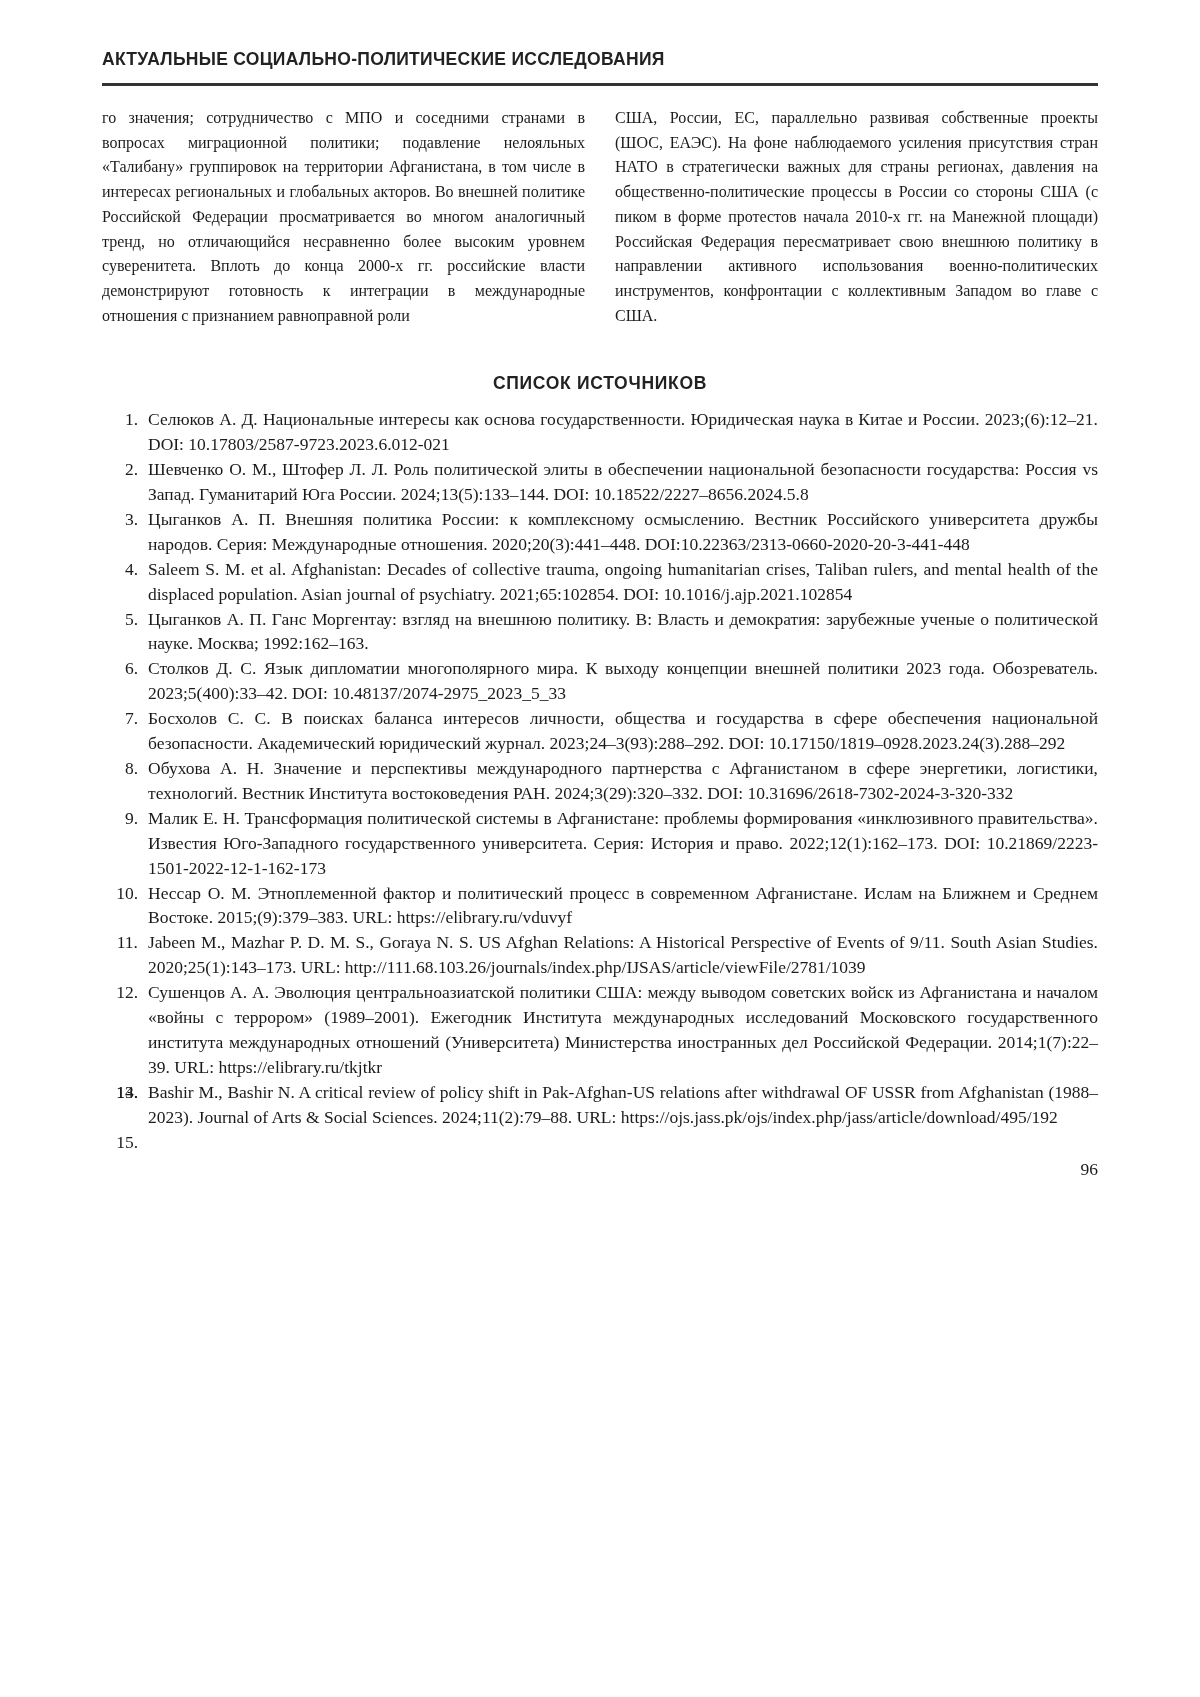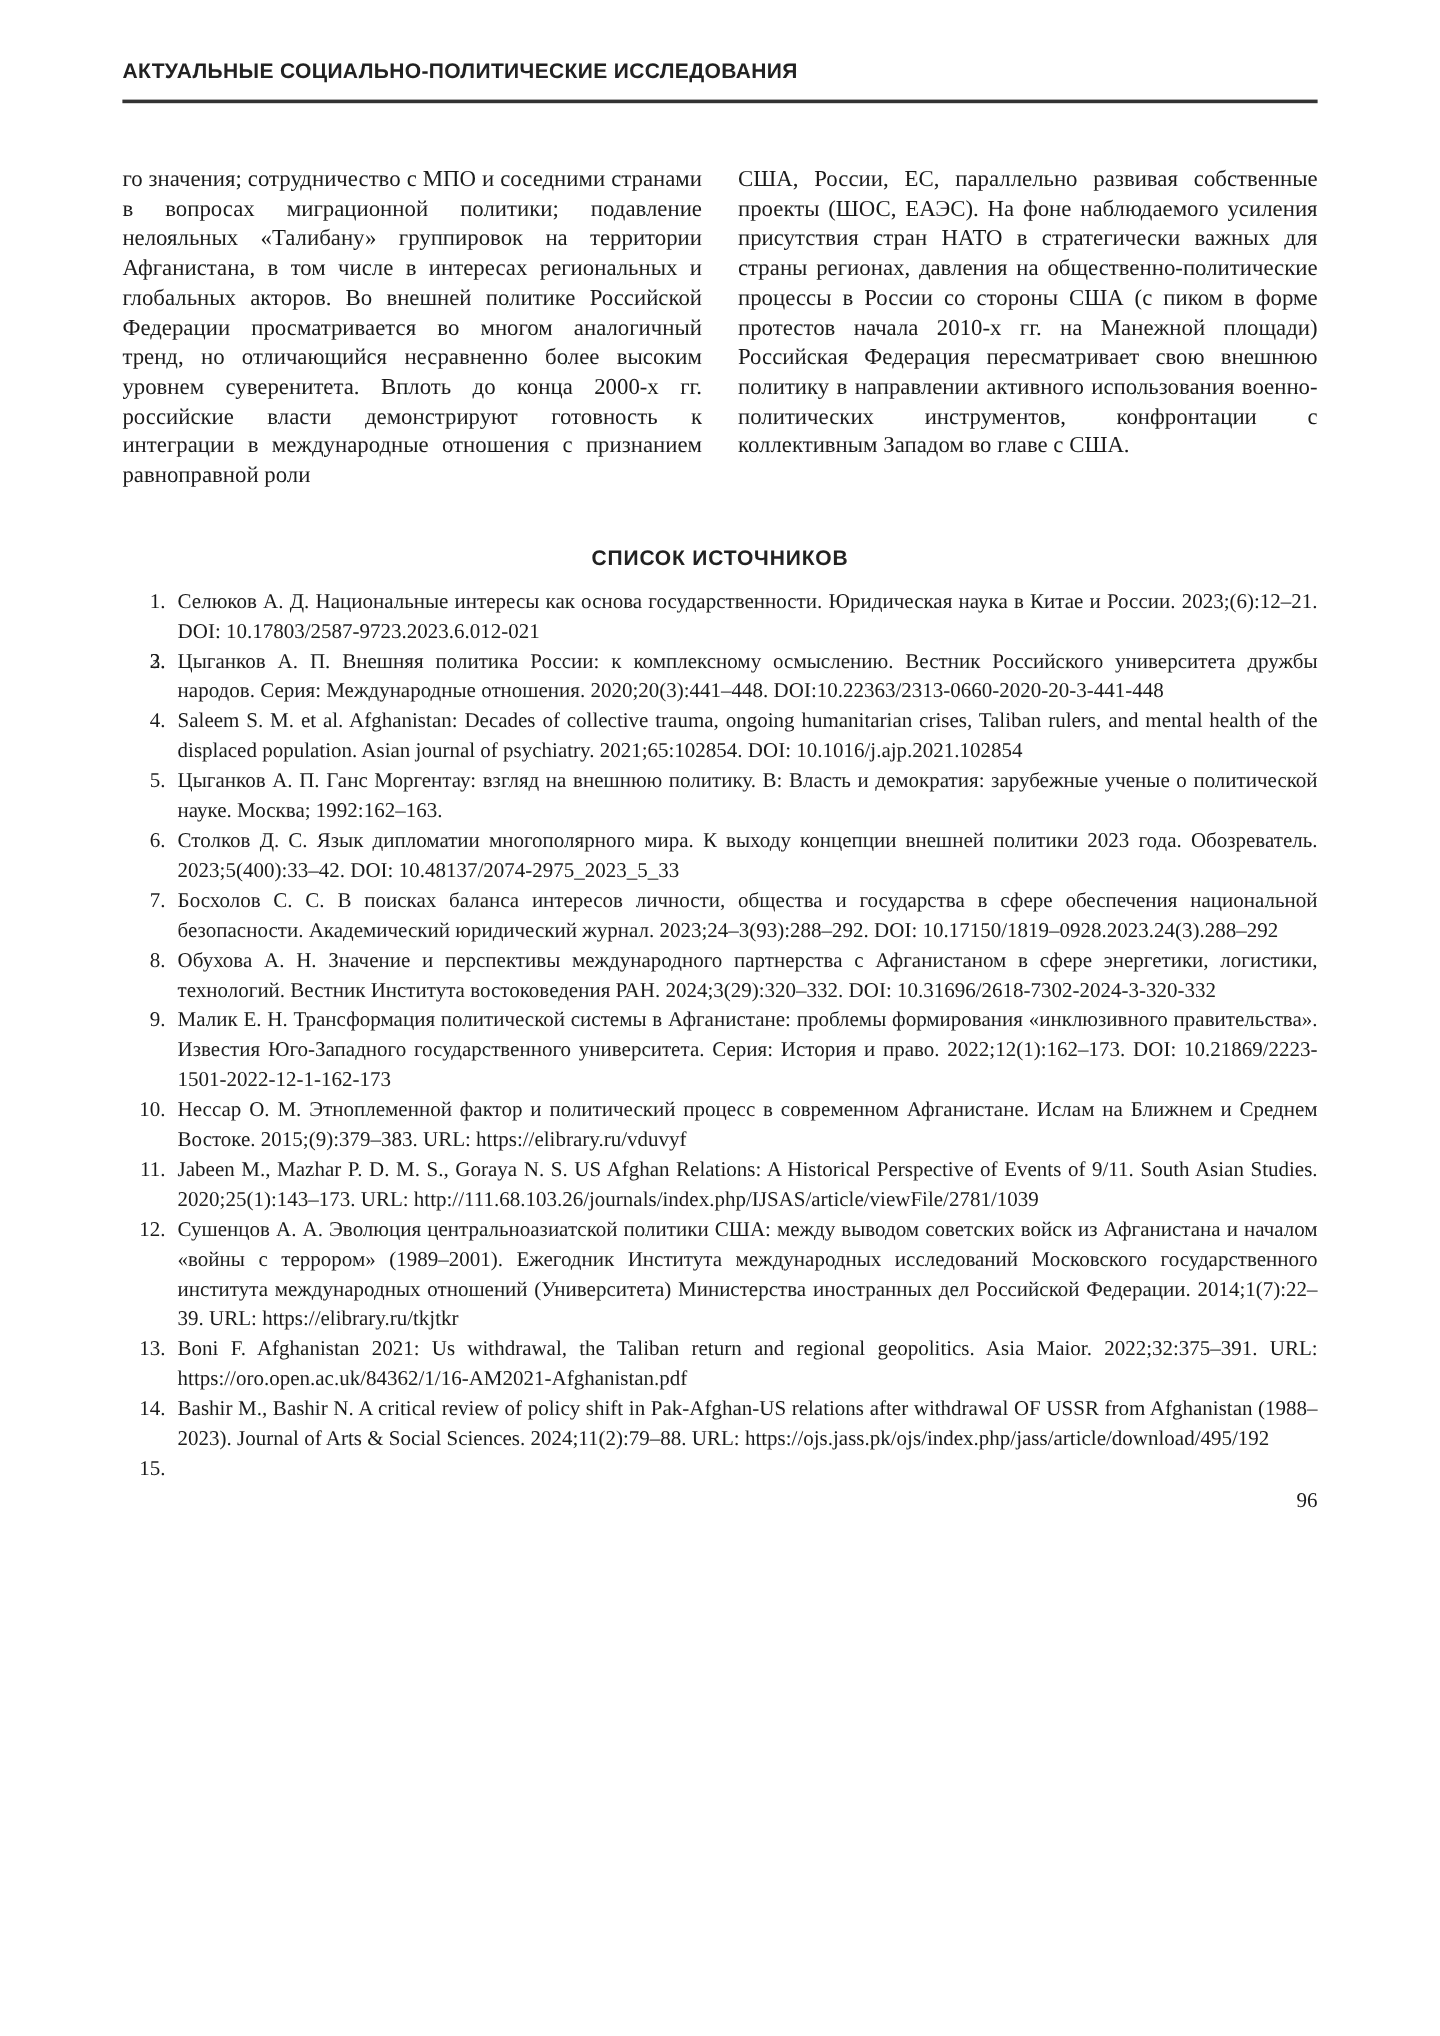--- a/index.html
+++ b/index.html
@@ -27,22 +27,22 @@
   }
   .head-rule {
     height: 0;
     border-top: 3.5px solid #333333;
     margin-top: 13px;
   }
   .two-col {
     display: grid;
     grid-template-columns: 1fr 1fr;
     column-gap: 30px;
-    margin-top: 52px;
-    font-size: 19px;
+    margin-top: 20px;
+    font-size: 16px;
     line-height: 24.7px;
     text-align: justify;
   }
   .sources-heading {
     font-family: "Liberation Sans", sans-serif;
     font-weight: 700;
     font-size: 17.5px;
     letter-spacing: 0.7px;
     text-align: center;
     margin-top: 45px;
@@ -87,32 +87,32 @@
 
     <section class="two-col">
       <p class="col">го значения; сотрудничество с МПО и соседними странами в вопросах миграционной политики; подавление нелояльных «Талибану» группировок на территории Афганистана, в том числе в интересах региональных и глобальных акторов. Во внешней политике Российской Федерации просматривается во многом аналогичный тренд, но отличающийся несравненно более высоким уровнем суверенитета. Вплоть до конца 2000-х гг. российские власти демонстрируют готовность к интеграции в международные отношения с признанием равноправной роли</p>
       <p class="col">США, России, ЕС, параллельно развивая собственные проекты (ШОС, ЕАЭС). На фоне наблюдаемого усиления присутствия стран НАТО в стратегически важных для страны регионах, давления на общественно-политические процессы в России со стороны США (с пиком в форме протестов начала 2010-х гг. на Манежной площади) Российская Федерация пересматривает свою внешнюю политику в направлении активного использования военно-политических инструментов, конфронтации с коллективным Западом во главе с США.</p>
     </section>
 
     <h2 class="sources-heading">СПИСОК ИСТОЧНИКОВ</h2>
 
     <ol class="refs" id="references">
         <li class="ref"><span class="ref-num">1.</span><span class="ref-body"><span>Селюков А. Д. Национальные интересы как основа государственности. </span><span class="italic">Юридическая наука в Китае и России</span><span>. 2023;(6):12–21. DOI: 10.17803/2587-9723.2023.6.012-021</span></span></li>
-        <li class="ref"><span class="ref-num">2.</span></li>
+        <li class="ref"><span class="ref-num">2.</span><span class="ref-body"><span>Шевченко О. М., Штофер Л. Л. Роль политической элиты в обеспечении национальной безопасности государства: Россия vs Запад. </span><span class="italic">Гуманитарий Юга России.</span><span> 2024;13(5):133–144. DOI: 10.18522/2227–8656.2024.5.8</span></span></li>
         <li class="ref"><span class="ref-num">3.</span><span class="ref-body"><span>Цыганков А. П. Внешняя политика России: к комплексному осмыслению. </span><span class="italic">Вестник Российского университета дружбы народов. Серия: Международные отношения</span><span>. 2020;20(3):441–448. DOI:10.22363/2313-0660-2020-20-3-441-448</span></span></li>
         <li class="ref"><span class="ref-num">4.</span><span class="ref-body"><span>Saleem S. M. et al. Afghanistan: Decades of collective trauma, ongoing humanitarian crises, Taliban rulers, and mental health of the displaced population. </span><span class="italic">Asian journal of psychiatry</span><span>. 2021;65:102854. DOI: 10.1016/j.ajp.2021.102854</span></span></li>
         <li class="ref"><span class="ref-num">5.</span><span class="ref-body"><span>Цыганков А. П. Ганс Моргентау: взгляд на внешнюю политику. В: Власть и демократия: зарубежные ученые о политической науке. Москва; 1992:162–163.</span></span></li>
         <li class="ref"><span class="ref-num">6.</span><span class="ref-body"><span>Столков Д. С. Язык дипломатии многополярного мира. К выходу концепции внешней политики 2023 года. </span><span class="italic">Обозреватель.</span><span> 2023;5(400):33–42. DOI: 10.48137/2074-2975_2023_5_33</span></span></li>
         <li class="ref"><span class="ref-num">7.</span><span class="ref-body"><span>Босхолов С. С. В поисках баланса интересов личности, общества и государства в сфере обеспечения национальной безопасности. </span><span class="italic">Академический юридический журнал</span><span>. 2023;24–3(93):288–292. DOI: 10.17150/1819–0928.2023.24(3).288–292</span></span></li>
         <li class="ref"><span class="ref-num">8.</span><span class="ref-body"><span>Обухова А. Н. Значение и перспективы международного партнерства с Афганистаном в сфере энергетики, логистики, технологий. </span><span class="italic">Вестник Института востоковедения РАН.</span><span> 2024;3(29):320–332. DOI: 10.31696/2618-7302-2024-3-320-332</span></span></li>
         <li class="ref"><span class="ref-num">9.</span><span class="ref-body"><span>Малик Е. Н. Трансформация политической системы в Афганистане: проблемы формирования «инклюзивного правительства». </span><span class="italic">Известия Юго-Западного государственного университета. Серия: История и право</span><span>. 2022;12(1):162–173. DOI: 10.21869/2223-1501-2022-12-1-162-173</span></span></li>
         <li class="ref"><span class="ref-num">10.</span><span class="ref-body"><span>Нессар О. М. Этноплеменной фактор и политический процесс в современном Афганистане. </span><span class="italic">Ислам на Ближнем и Среднем Востоке</span><span>. 2015;(9):379–383. URL: https://elibrary.ru/vduvyf</span></span></li>
         <li class="ref"><span class="ref-num">11.</span><span class="ref-body"><span>Jabeen M., Mazhar P. D. M. S., Goraya N. S. US Afghan Relations: A Historical Perspective of Events of 9/11. </span><span class="italic">South Asian Studies.</span><span> 2020;25(1):143–173. URL: http://111.68.103.26/journals/index.php/IJSAS/article/viewFile/2781/1039</span></span></li>
         <li class="ref"><span class="ref-num">12.</span><span class="ref-body"><span>Сушенцов А. А. Эволюция центральноазиатской политики США: между выводом советских войск из Афганистана и началом «войны с террором» (1989–2001). Ежегодник Института международных исследований Московского государственного института международных отношений (Университета) Министерства иностранных дел Российской Федерации. 2014;1(7):22–39. URL: https://elibrary.ru/tkjtkr</span></span></li>
-        <li class="ref"><span class="ref-num">13.</span><span class="ref-body"><span>Boni F. Afghanistan 2021: Us withdrawal, the Taliban return and regional geopolitics. </span><span class="italic">Asia Maior.</span><span> 2022;32:375–391. URL: https://oro.open.ac.uk/84362/1/16-AM2021-Afghanistan.pdf</span></span></li>
+        <li class="ref"><span class="ref-num">13.</span></li>
         <li class="ref"><span class="ref-num">14.</span><span class="ref-body"><span>Bashir M., Bashir N. A critical review of policy shift in Pak-Afghan-US relations after withdrawal OF USSR from Afghanistan (1988–2023). </span><span class="italic">Journal of Arts &amp; Social Sciences.</span><span> 2024;11(2):79–88. URL: https://ojs.jass.pk/ojs/index.php/jass/article/download/495/192</span></span></li>
         <li class="ref"><span class="ref-num">15.</span></li>
       </ol>
 
   </main>
 
   <footer>
     <div class="page-number">96</div>
   </footer>
 

